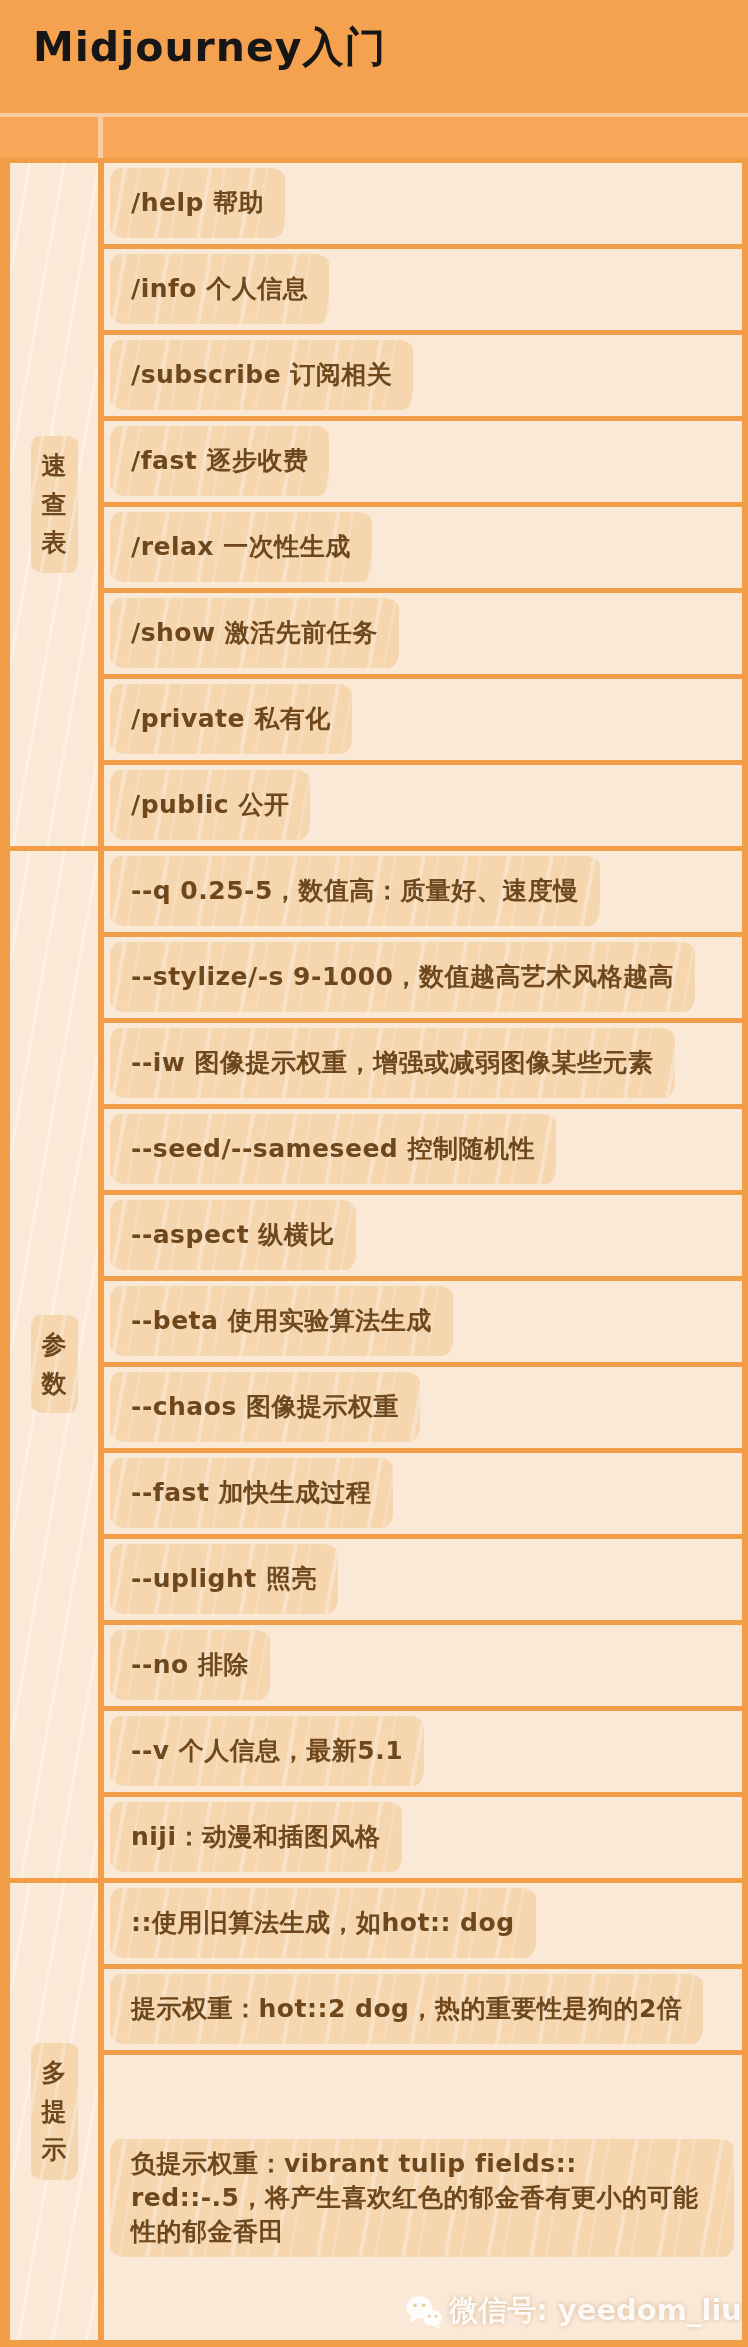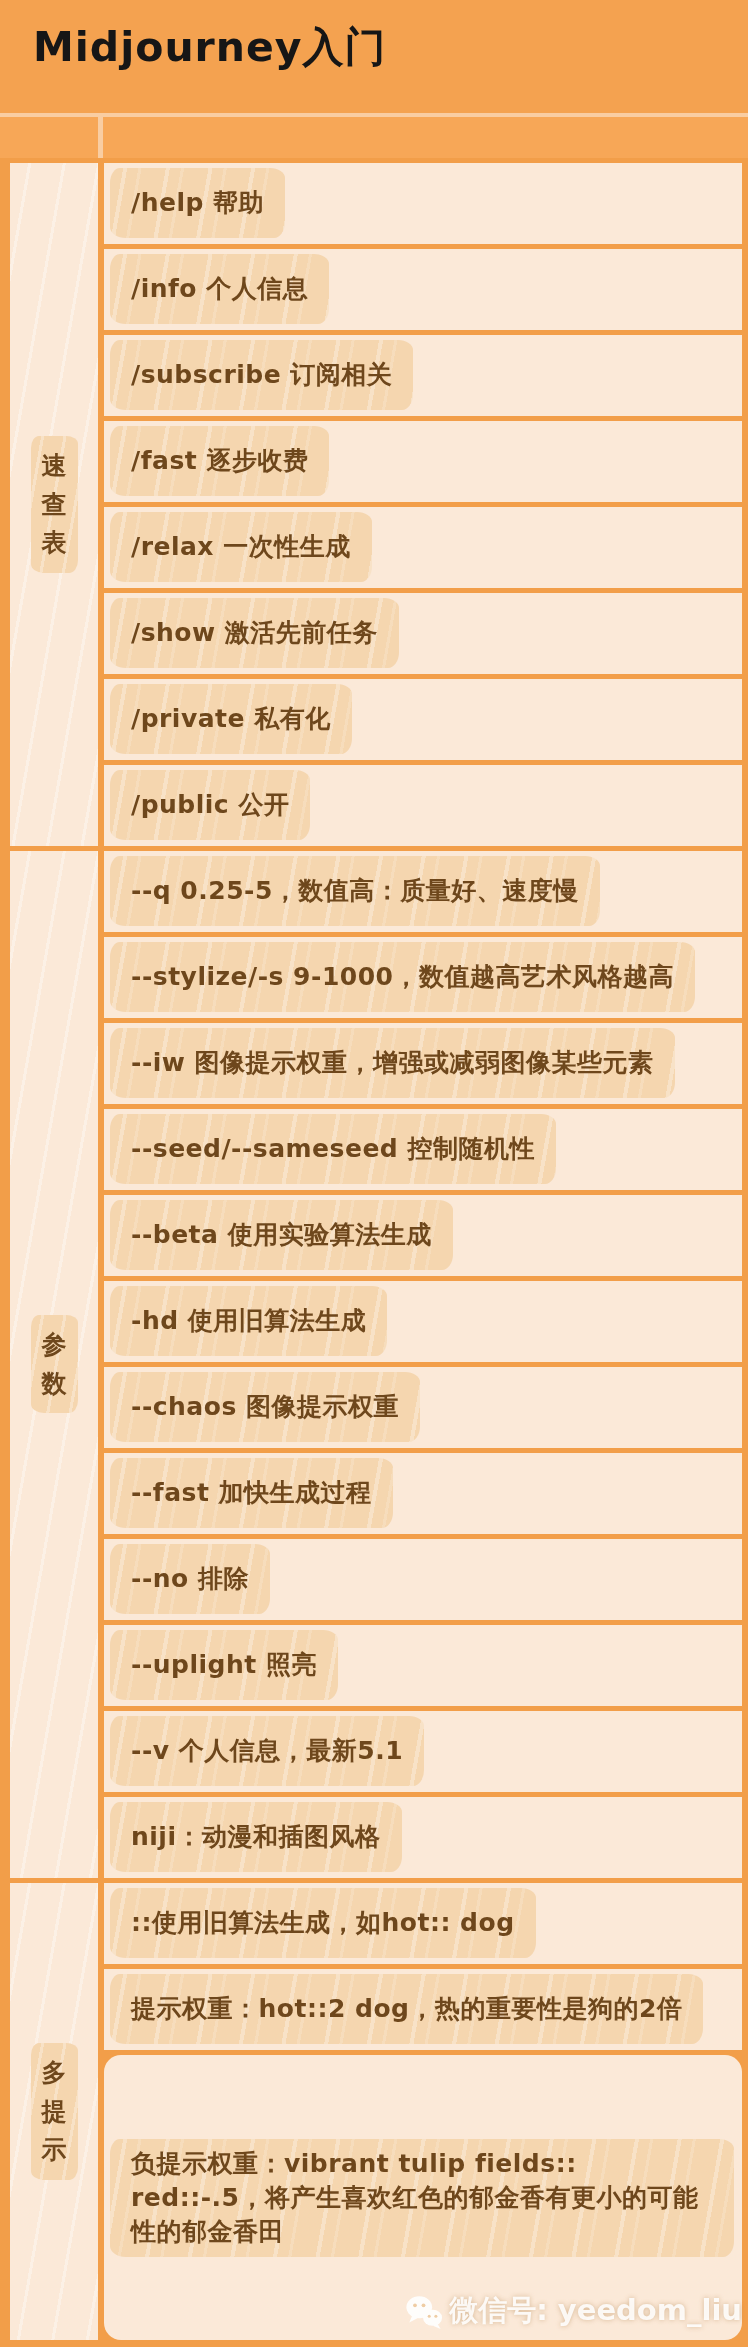--- a/index.html
+++ b/index.html
@@ -64,21 +64,21 @@
     border-radius:8px 12px 9px 13px / 12px 8px 13px 9px;
   }
   .label-char{
     font-size:25px;font-weight:700;color:var(--c-brown);line-height:1.1;
   }
   .rows{flex:1;display:flex;flex-direction:column;gap:5.5px;min-height:0;}
   .row{
     flex:none;height:80.5px;background:var(--c-cream);
     display:flex;align-items:center;padding:0 8px 0 6px;
   }
-  .section:last-child .row:last-child{flex:1;height:auto;border-radius:17px;}
+  .section:last-child .row:last-child{flex:1;height:auto;}
   .patch{
     display:inline-flex;align-items:center;
     min-height:70px;max-width:100%;
     padding:8px 21px;
     background-color:var(--c-tan);
     background-image:repeating-linear-gradient(100deg,
       rgba(255,255,255,0) 0 13px, rgba(255,255,255,0.30) 13px 17px,
       rgba(255,255,255,0) 17px 28px, rgba(255,255,255,0.16) 28px 31px,
       rgba(255,255,255,0) 31px 42px);
     border-radius:10px 15px 11px 16px / 15px 10px 16px 11px;
@@ -199,54 +199,54 @@
     </span>
   </div>
 
 
   <div class="row">
     <span class="patch">
       <span class="row-text">--seed/--sameseed 控制随机性</span>
     </span>
   </div>
 
+  <div class="row">
+    <span class="patch">
+      <span class="row-text">--aspect 纵横比</span>
+    </span>
+  </div>
 
   <div class="row">
     <span class="patch">
       <span class="row-text">--beta 使用实验算法生成</span>
     </span>
   </div>
 
-  <div class="row">
-    <span class="patch">
-      <span class="row-text">-hd 使用旧算法生成</span>
-    </span>
-  </div>
 
   <div class="row">
     <span class="patch">
       <span class="row-text">--chaos 图像提示权重</span>
     </span>
   </div>
 
   <div class="row">
     <span class="patch">
       <span class="row-text">--fast 加快生成过程</span>
     </span>
   </div>
 
   <div class="row">
     <span class="patch">
+      <span class="row-text">--uplight 照亮</span>
+    </span>
+  </div>
+
+  <div class="row">
+    <span class="patch">
       <span class="row-text">--no 排除</span>
-    </span>
-  </div>
-
-  <div class="row">
-    <span class="patch">
-      <span class="row-text">--uplight 照亮</span>
     </span>
   </div>
 
   <div class="row">
     <span class="patch">
       <span class="row-text">--v 个人信息，最新5.1</span>
     </span>
   </div>
 
   <div class="row">

